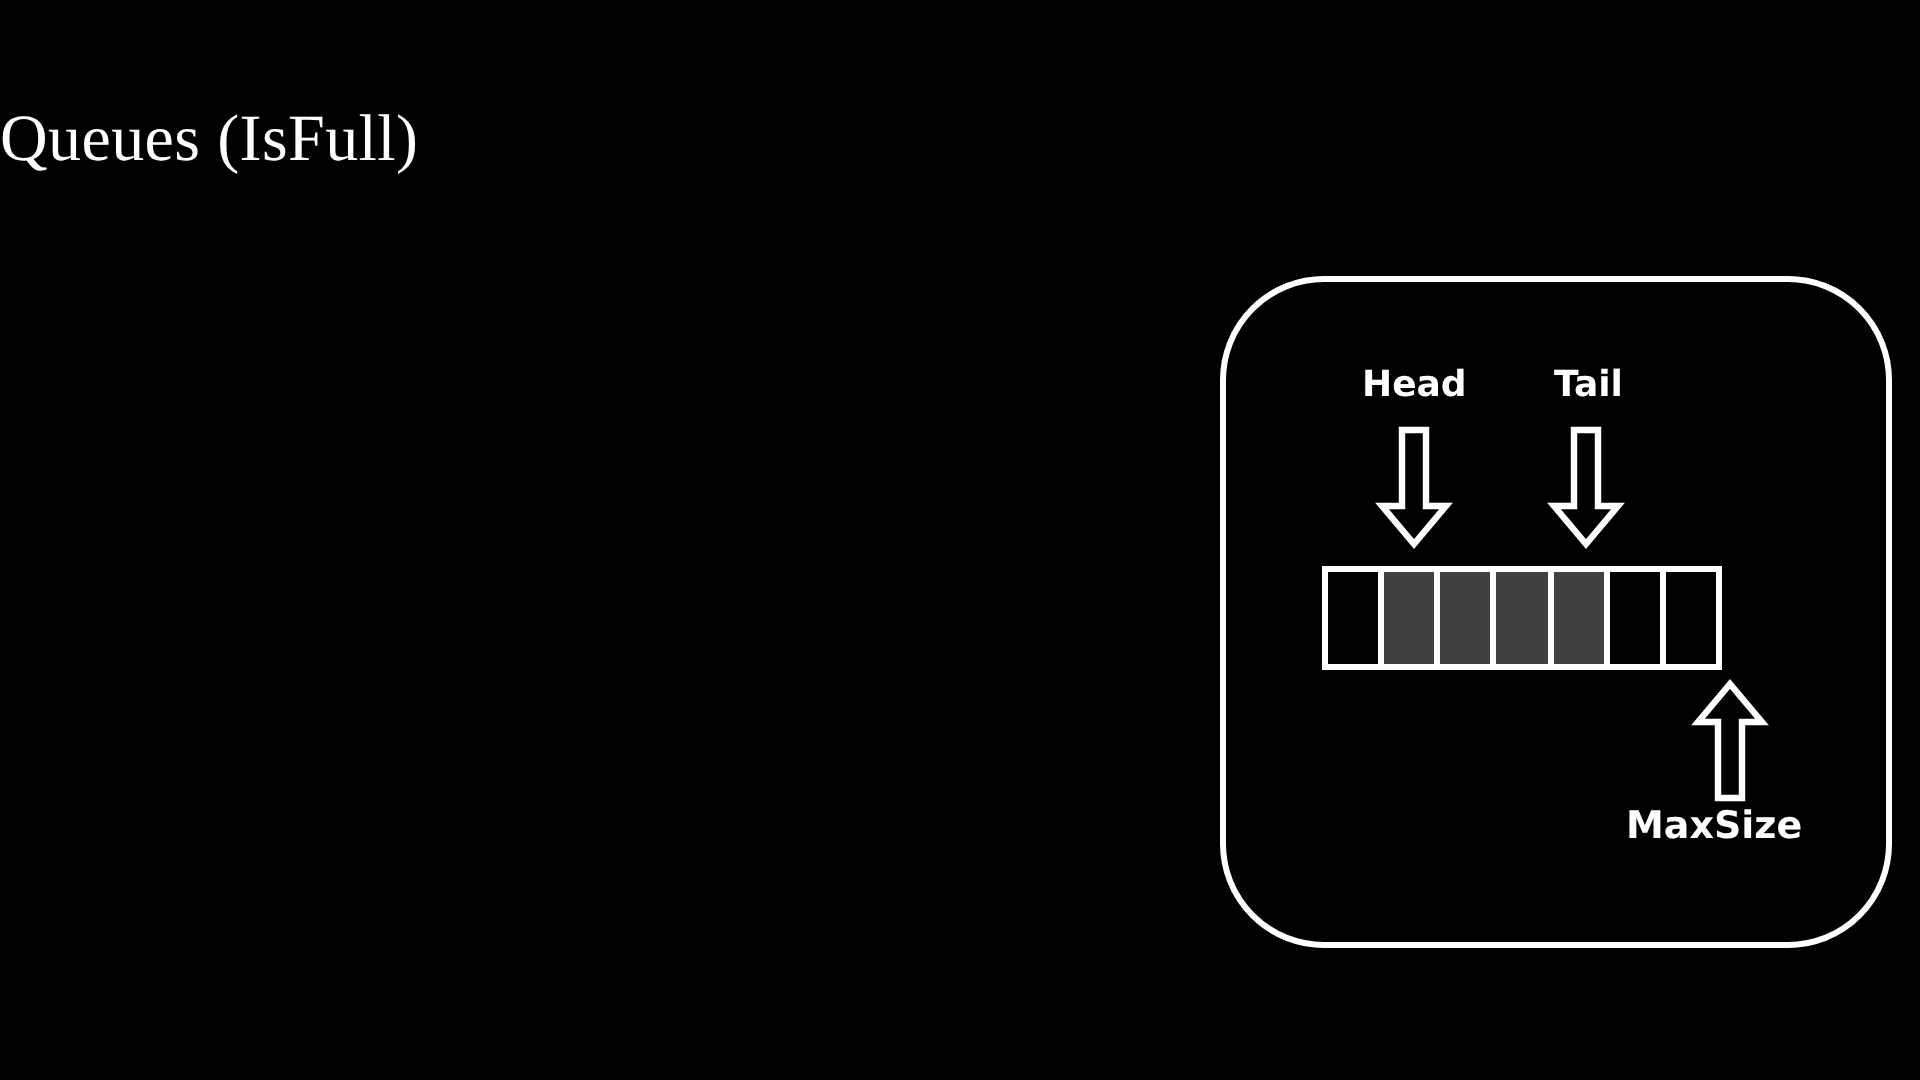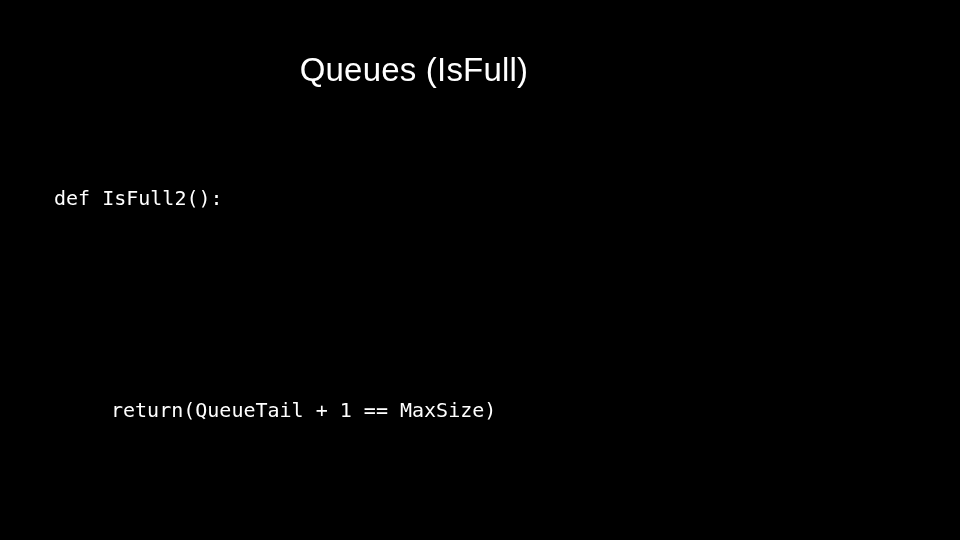--- a/index.html
+++ b/index.html
@@ -16,23 +16,23 @@
     overflow: hidden;
     font-family: "Liberation Sans", sans-serif;
   }
 
   
   #slide-title {
     position: absolute;
     left: 0;
     top: 50px;
     width: 828px;
-    text-align: center;
+    text-align: left;
     color: #ffffff;
-    font-family: Liberation Sans, sans-serif;
+    font-family: Liberation Serif, serif;
     font-size: 33px;
     font-weight: 400;
     letter-spacing: 0.2px;
     line-height: 40px;
     white-space: pre;
   }
 
   
   #code-block {
     position: absolute;
@@ -121,20 +121,49 @@
   }
 </style>
 </head>
 <body>
 
 <div id="slide">
 
   <div id="slide-title">Queues (IsFull)</div>
 
   <div id="code-block">
-    <div class="code-line">def IsFull2():</div>
     <div class="code-line spacer"></div>
-    <div class="code-line indent">return(QueueTail + 1 == MaxSize)</div>
     
     
   </div>
 
+  <div id="diagram-panel">
+
+    <div id="label-head" class="diagram-label">Head</div>
+
+    <div id="label-tail" class="diagram-label">Tail</div>
+
+    <svg id="arrow-head" class="arrow-svg" viewBox="0 0 40 62">
+      <path d="M14 2 L26 2 L26 40 L36 40 L20 59 L4 40 L14 40 Z" fill="none" stroke="#ffffff" stroke-width="3.2" stroke-linejoin="miter"></path>
+    </svg>
+
+    <svg id="arrow-tail" class="arrow-svg" viewBox="0 0 40 62">
+      <path d="M14 2 L26 2 L26 40 L36 40 L20 59 L4 40 L14 40 Z" fill="none" stroke="#ffffff" stroke-width="3.2" stroke-linejoin="miter"></path>
+    </svg>
+
+    <div id="array-container">
+      <div class="array-cell"></div>
+      <div class="array-cell filled"></div>
+      <div class="array-cell filled"></div>
+      <div class="array-cell filled"></div>
+      <div class="array-cell filled"></div>
+      <div class="array-cell"></div>
+      <div class="array-cell"></div>
+    </div>
+
+    <svg id="arrow-maxsize" class="arrow-svg" viewBox="0 0 40 62">
+      <path d="M14 60 L26 60 L26 22 L36 22 L20 3 L4 22 L14 22 Z" fill="none" stroke="#ffffff" stroke-width="3.2" stroke-linejoin="miter"></path>
+    </svg>
+
+    <div id="label-maxsize" class="diagram-label">MaxSize</div>
+
+  </div>
 </div>
 
 </body></html>

